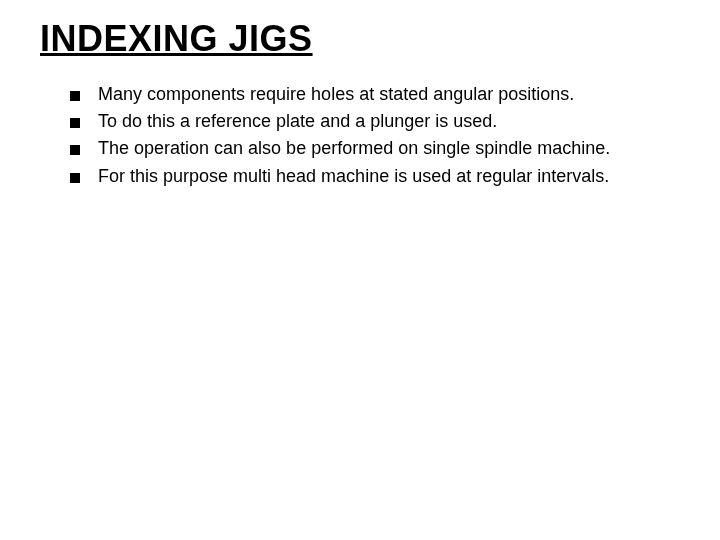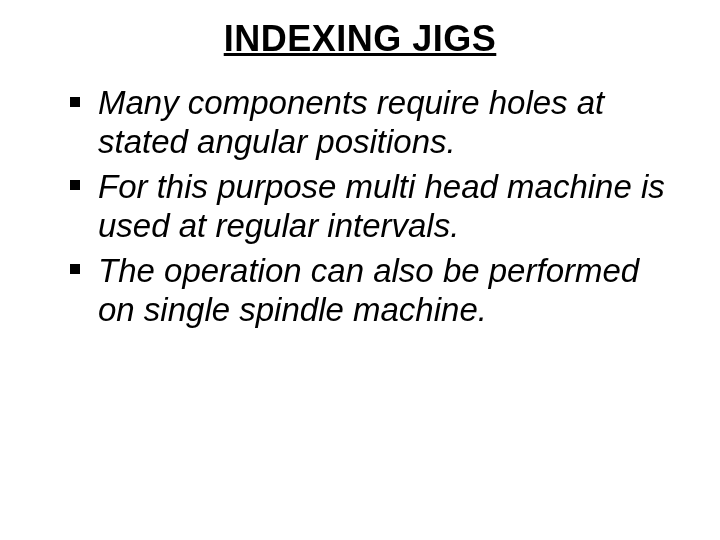--- a/index.html
+++ b/index.html
@@ -11,53 +11,53 @@
     font-family: Arial, Helvetica, sans-serif;
     color: #000000;
   }
   .slide {
     width: 720px;
     height: 540px;
     box-sizing: border-box;
     padding: 18px 40px 0 40px;
   }
   .title {
-    text-align: center;
+    text-align: left;
     font-size: 36px;
     font-weight: bold;
     text-decoration: underline;
     margin: 0 0 24px 0;
     letter-spacing: 0.5px;
   }
   ul.bullets {
     list-style: none;
     margin: 0;
     padding: 0 0 0 30px;
   }
   ul.bullets li {
     position: relative;
-    font-size: 33px;
+    font-size: 18px;
     line-height: 1.18;
     margin: 4px 0 6px 0;
     padding-left: 28px;
-    font-style: italic;
   }
   ul.bullets li::before {
     content: "";
     position: absolute;
     left: 0;
     top: 0.38em;
     width: 10px;
     height: 10px;
     background: #000000;
   }
 </style>
 </head>
 <body>
 
 <div class="slide">
   <h1 class="title">INDEXING JIGS</h1>
   <ul class="bullets">
     <li>Many components require holes at stated angular positions.</li>
+    <li>To do this a reference plate and a plunger is used.</li>
+    <li>The operation can also be performed on single spindle machine.</li>
     <li>For this purpose multi head machine is used at regular intervals.</li>
-    <li>The operation can also be performed on single spindle machine.</li>
   </ul>
 </div>
 
 </body></html>

